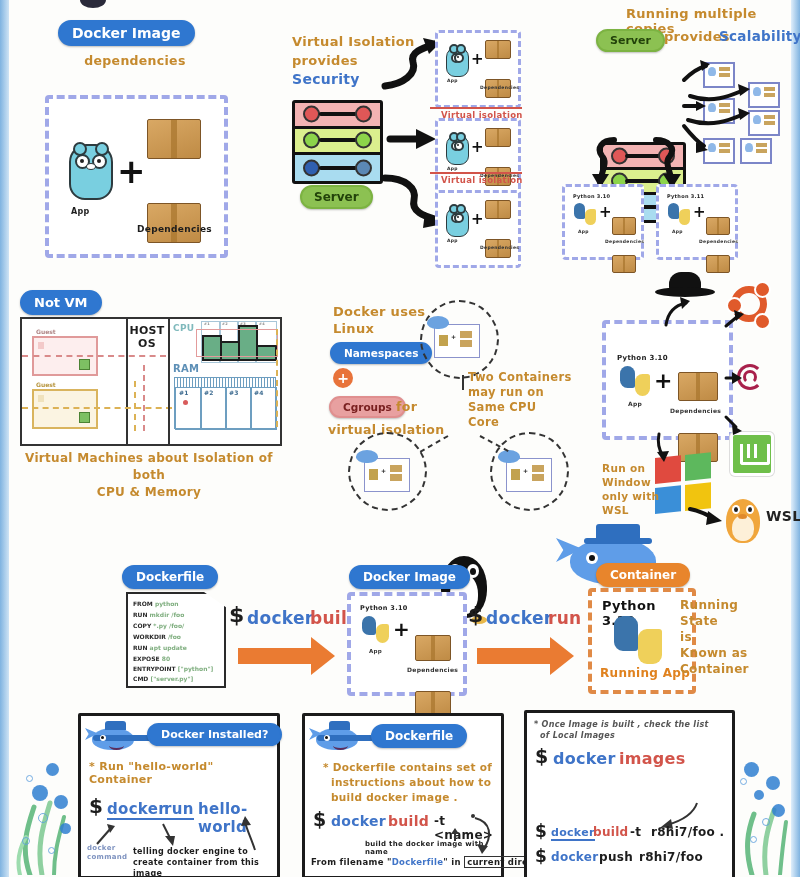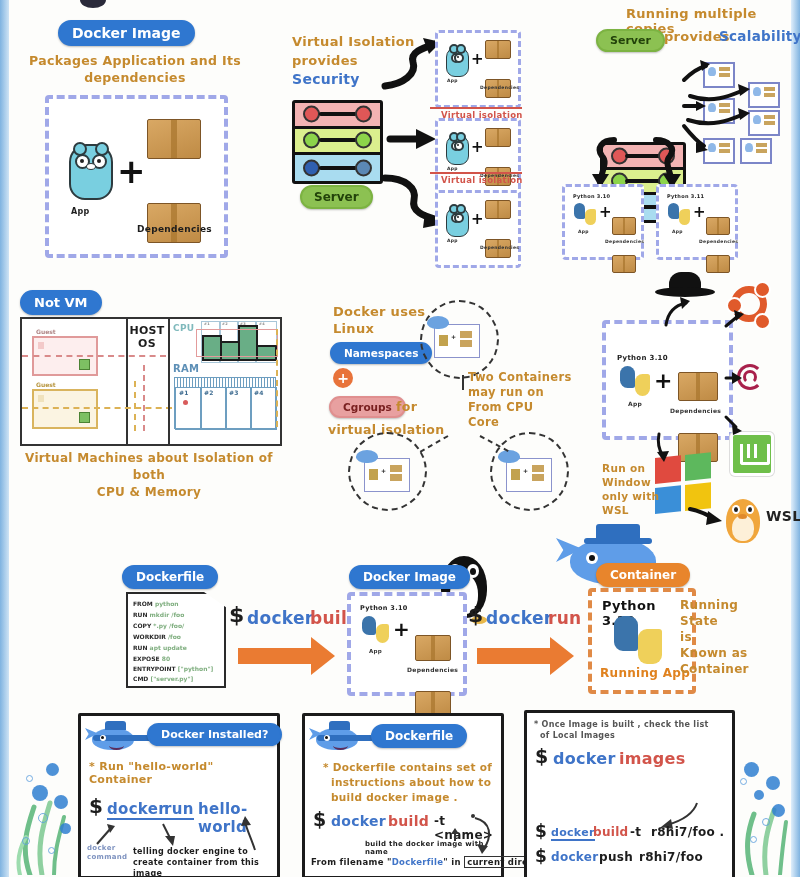--- a/index.html
+++ b/index.html
@@ -13,21 +13,21 @@
   .edge.right{right:0;background:linear-gradient(270deg,#7fb3e0,#dfeefb);}
 
   .abs{position:absolute;}
 
   
   .hand{font-family:"DejaVu Sans",sans-serif;font-weight:700;letter-spacing:.3px;}
   .t-orange{color:#c58a2e;}
   .t-blue{color:#3f74c8;}
   .t-red{color:#d2544a;}
   .t-dark{color:#1d1d1d;}
-  .t-grey{color:#555;}
+  .t-grey{color:#555;font-style:italic;}
 
   
   .pill{display:inline-block;border-radius:14px;padding:3px 12px;color:#fff;
         font-weight:700;font-family:"DejaVu Sans",sans-serif;white-space:nowrap;
         box-shadow:0 1px 2px rgba(0,0,0,.25);}
   .pill-blue{background:#2f77d0;border:2px solid #2f77d0;}
   .pill-green{background:#8cc152;border:2px solid #7cb342;color:#22420a;}
   .pill-orange{background:#e8852c;border:2px solid #e8852c;}
   .pill-red{background:#e8a0a0;color:#7a2020;border:2px solid #e08f8f;}
 
@@ -134,21 +134,20 @@
 
 <div id="page">
 
   <div class="edge left"></div>
   <div class="edge right"></div>
 
   <div class="abs" style="left:58px;top:20px;">
     <span class="pill pill-blue" style="font-size:14px;">Docker Image</span>
   </div>
   <div class="abs hand t-orange" style="left:27px;top:52px;width:216px;text-align:center;font-size:12.5px;line-height:17px;">
-    <div>Packages  Application and Its</div>
     <div>dependencies</div>
   </div>
 
   <div class="frame" style="left:45px;top:95px;width:175px;height:155px;">
     <div class="abs" style="left:20px;top:45px;">
       <div class="gopher">
         <div class="ear l"></div>
           <div class="ear r"></div>
         <div class="eye l">
             <i></i>
@@ -506,21 +505,21 @@
 
   <svg class="arrow" style="left:380px;top:370px;width:200px;height:90px;">
     <path d="M83,5 L83,20" stroke="#333" stroke-width="2" fill="none"></path>
     <path d="M68,66 L40,82" stroke="#333" stroke-width="2" stroke-dasharray="5 4" fill="none"></path>
     <path d="M100,66 L130,82" stroke="#333" stroke-width="2" stroke-dasharray="5 4" fill="none"></path>
   </svg>
 
   <div class="abs hand t-orange" style="left:468px;top:370px;font-size:11.5px;line-height:15px;">
     <div>Two Containers</div>
     <div>may run on</div>
-    <div>From CPU</div>
+    <div>Same CPU</div>
     <div>Core</div>
   </div>
 
   <div class="abs whale" style="left:560px;top:285px;width:106px;height:70px;">
     <div class="tail"></div>
       <div class="bodyw"></div>
       <div class="hat"></div>
     <div class="eyew">
         <i></i>
       </div>

